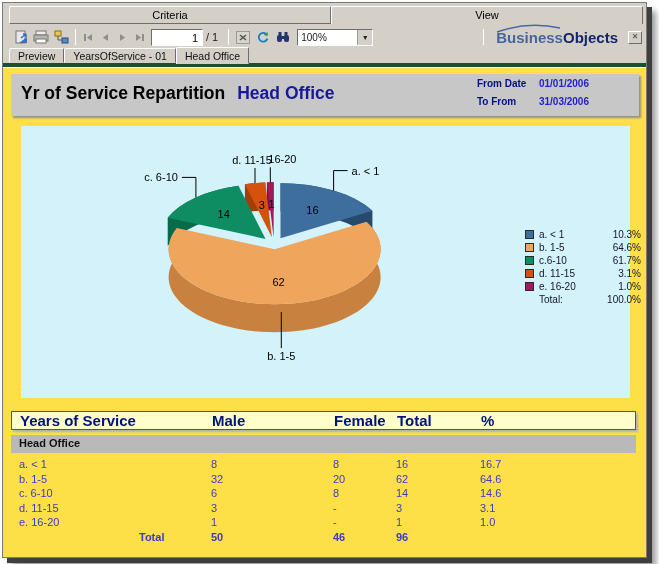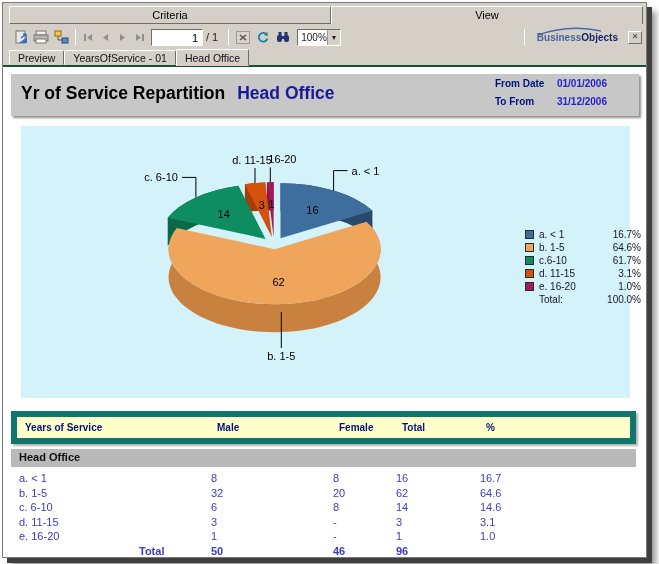--- a/index.html
+++ b/index.html
@@ -19,65 +19,65 @@
   .top-tab.view { width: 312px; font-weight: normal; border-bottom: none; border-radius: 2px 2px 0 0; }
   
   .toolbar { height: 26px; display: flex; align-items: center; padding: 0 4px 0 8px;
     font-size: 11px; color: #222; }
   .tbtn { width: 20px; height: 18px; display: flex; align-items: center; justify-content: center; }
   .sep { width: 1px; height: 16px; background: #9a9a9a; border-right: 1px solid #fff; margin: 0 4px; }
   .navbtn { width: 17px; height: 16px; display: flex; align-items: center; justify-content: center; }
   .pagebox { width: 52px; height: 17px; background: #fff; border: 1px solid;
     border-color: #6d6d6d #fff #fff #6d6d6d; font-size: 11px; text-align: right;
     padding: 1px 4px 0 0; margin: 0 3px; }
-  .zoombox { width: 44px; height: 17px; background: #fff; border: 1px solid;
+  .zoombox { width: 76px; height: 17px; background: #fff; border: 1px solid;
     border-color: #6d6d6d #fff #fff #6d6d6d; display: flex; margin-left: 4px; }
   .zoomval { flex: 1; font-size: 10px; padding: 2px 0 0 3px; }
   .dropbtn { width: 15px; background: #D4D0C8; border-left: 1px solid #9a9a9a;
     display: flex; align-items: center; justify-content: center; font-size: 7px; color: #222; }
   .spacer { flex: 1; }
-  .logo { position: relative; margin: 0 10px 0 8px; font-size: 10px; white-space: nowrap; }
+  .logo { position: relative; margin: 0 10px 0 8px; font-size: 15px; white-space: nowrap; }
   .logo svg { position: absolute; left: -2px; top: -6px; }
   .logo .p1 { color: #46649f; font-weight: bold; }
   .logo .p2 { color: #15246b; font-weight: bold; }
   .closebox { width: 14px; height: 13px; border: 1px solid; border-color: #fff #6d6d6d #6d6d6d #fff;
     font-size: 8px; line-height: 10px; text-align: center; color: #444; background:#D4D0C8; }
   
   .doc-tabs { height: 17px; display: flex; align-items: flex-end; padding-left: 6px;
-    border-bottom: 2px solid #14532d; }
+    border-bottom: 4px solid #14532d; }
   .doc-tab { font-size: 10.5px; color: #111; background: #D4D0C8; padding: 1px 8px 2px 8px;
     border: 1px solid; border-color: #fff #6d6d6d transparent #fff; height: 15px;
     border-radius: 2px 2px 0 0; }
   .doc-tab.active { height: 17px; margin-bottom: -1px; border-bottom: 1px solid #D4D0C8;
     padding-top: 2px; z-index: 2; }
   
-  .report { flex: 1; background: #ffffff; border-top: 1px solid #fff; padding: 4px 7px 0 8px; overflow: hidden; }
+  .report { flex: 1; background: #fde047; border-top: 1px solid #fff; padding: 4px 7px 0 8px; overflow: hidden; }
   .titlebar { position: relative; height: 42px; background: #C7C7C7;
     box-shadow: 2px 2px 2px #909090; margin-top: 2px; }
   .titlebar .big { position: absolute; left: 10px; top: 9px; font-size: 17.5px; font-weight: bold; color: #000; }
   .titlebar .big .sub { color: #181899; margin-left: 12px; }
-  .dates { position: absolute; right: 32px; top: 4px; display: grid;
+  .dates { position: absolute; right: 50px; top: 4px; display: grid;
     grid-template-columns: 56px auto; grid-row-gap: 7px; font-size: 10px; font-weight: bold; }
   .dates .lab { color: #00127E; }
   .dates .val { color: #2323CE; padding-left: 6px; }
   
   .chart-panel { position: relative; width: 609px; height: 272px; background: #D3F2F9;
     margin: 10px 0 0 10px; }
   .chart-panel svg { position: absolute; left: 0; top: 0; }
   .legend { position: absolute; left: 504px; top: 102px; width: 116px; font-size: 10px; color: #14142e; }
   .lrow { display: flex; align-items: center; height: 13px; }
   .lsw { width: 9px; height: 9px; border: 1px solid #2a2a2a; margin-right: 5px; flex: none; }
   .lnosw { width: 14px; flex: none; }
   .llab { flex: 1; }
   .lval { text-align: right; }
   
-  .tbl-header { width: 625px; height: 33px; background: #FFFFC9; border: 6px solid #0f766e;
+  .tbl-header { width: 625px; height: 19px; background: #FFFFC9; border: 1px solid #0f766e;
     box-shadow: 2px 2px 2px #b0b0b0; margin-top: 13px;
     display: grid; grid-template-columns: 200px 122px 63px 84px 64px 1fr;
-    align-items: center; font-size: 10px; font-weight: bold; color: #00127E; }
+    align-items: center; font-size: 15px; font-weight: bold; color: #00127E; }
   .tbl-header .c0 { padding-left: 8px; }
   .num { text-align: left; }
   .group-band { width: 625px; height: 18px; background: #B9B9B9; margin-top: 5px;
     font-size: 11px; font-weight: bold; color: #111; padding: 2px 0 0 8px; }
   .rows { width: 625px; padding-top: 4px; }
   .trow { display: grid; grid-template-columns: 200px 122px 63px 84px 64px 1fr;
     font-size: 11px; color: #3B3BC4; line-height: 14.5px; }
   .trow .c0 { padding-left: 8px; }
   .trow.total { font-weight: bold; }
   .trow.total .c0 { padding-left: 128px; }
@@ -185,21 +185,21 @@
   <div class="report">
 
     <div class="titlebar">
       <div class="big">
         <span>Yr of Service Repartition</span><span class="sub">Head Office</span>
       </div>
       <div class="dates">
         <span class="lab">From Date</span>
         <span class="val">01/01/2006</span>
         <span class="lab">To From</span>
-        <span class="val">31/12/2006</span>
+        <span class="val">31/03/2006</span>
       </div>
     </div>
 
     <div class="chart-panel">
       <svg id="pie-svg" width="609" height="272" viewBox="0 0 609 272">
           <path d="M345.5,95.8 A106,55 0 1 1 155.8,102.0 l0,28 A106,55 0 1 0 345.5,123.8 Z" fill="#C8813F"></path>
           <path d="M259.5,57.2 A106,55 0 0 1 351.4,84.8 l0,28 A106,55 0 0 0 259.5,85.2 Z" fill="#26496C"></path>
           <path d="M146.7,91.7 A106,55 0 0 1 217.5,59.7 l0,28 A106,55 0 0 0 146.7,119.7 Z" fill="#086A49"></path>
           <path d="M223.9,58.2 A106,55 0 0 1 244.3,56.4 l0,28 A106,55 0 0 0 223.9,86.2 Z" fill="#A33E08"></path>
           <path d="M245.9,56.4 A106,55 0 0 1 252.6,56.3 l0,28 A106,55 0 0 0 245.9,84.4 Z" fill="#7A1244"></path>
@@ -221,21 +221,21 @@
           <text x="156.9" y="55.4" text-anchor="end" font-size="11" fill="#000" font-family="Liberation Sans, sans-serif">c. 6-10</text>
           <polyline points="234.0,57.0 234.0,42.0" fill="none" stroke="#000"></polyline>
           <text x="231.0" y="38.0" text-anchor="middle" font-size="11" fill="#000" font-family="Liberation Sans, sans-serif">d. 11-15</text>
           <polyline points="249.3,56.3 249.3,41.3" fill="none" stroke="#000"></polyline>
           <text x="247.3" y="37.3" text-anchor="start" font-size="11" fill="#000" font-family="Liberation Sans, sans-serif">16-20</text>
         </svg>
       <div class="legend" id="legend">
           <div class="lrow">
             <span class="lsw" style="background:#3D6E9E"></span>
             <span class="llab">a. &lt; 1</span>
-            <span class="lval">16.7%</span>
+            <span class="lval">10.3%</span>
           </div>
           <div class="lrow">
             <span class="lsw" style="background:#F0A55C"></span>
             <span class="llab">b. 1-5</span>
             <span class="lval">64.6%</span>
           </div>
           <div class="lrow">
             <span class="lsw" style="background:#0E8D62"></span>
             <span class="llab">c.6-10</span>
             <span class="lval">61.7%</span>

